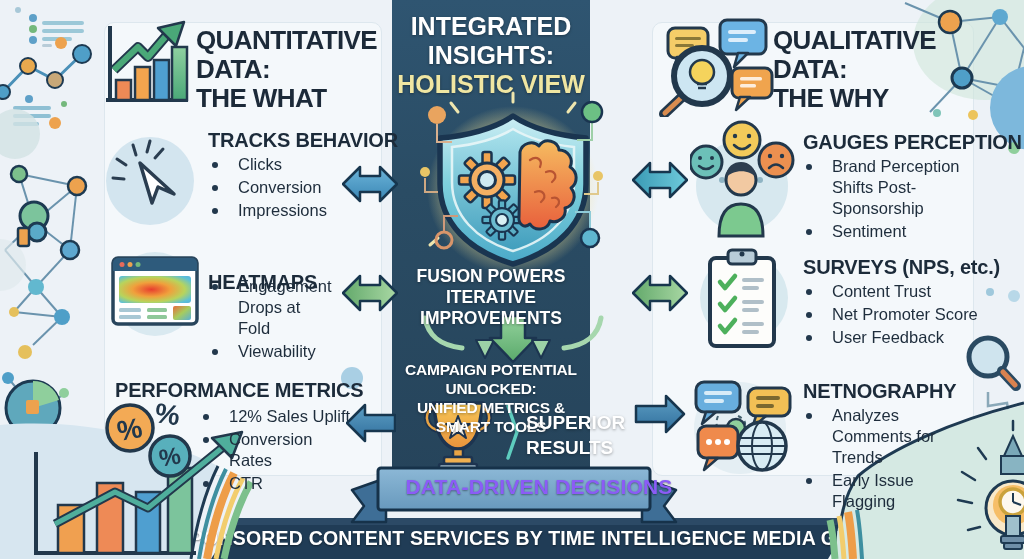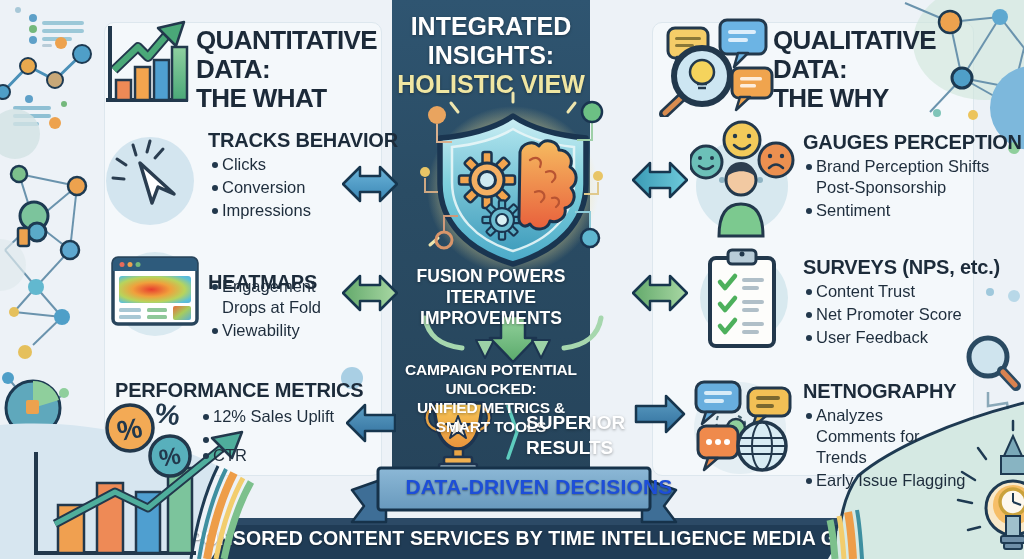--- a/index.html
+++ b/index.html
@@ -14,35 +14,35 @@
 
   .panel{position:absolute;left:392px;top:0;width:198px;height:478px;z-index:2;
          background:linear-gradient(180deg,#2f5571 0%,#2a4c64 40%,#26445b 100%);}
   .panel-svg{position:absolute;left:0;top:0;}
 
   .col-title{position:absolute;z-index:5;font-weight:bold;font-size:26px;line-height:29px;
              color:#1c2a39;letter-spacing:-0.6px;}
   .col-title span{display:block;}
   .sec-h{position:absolute;z-index:5;font-weight:bold;font-size:20px;color:#1c2b3a;letter-spacing:-0.2px;white-space:nowrap;}
   .bullets{position:absolute;z-index:5;font-size:16.5px;color:#1e2d3c;line-height:21px;}
-  .bullet{display:flex;gap:4px;margin-bottom:2px;}
+  .bullet{display:flex;gap:20px;margin-bottom:2px;}
   .bdot{flex:0 0 auto;width:6px;height:6px;border-radius:50%;background:#22384c;margin-top:8px;}
   .icon{position:absolute;z-index:5;}
 
   .p-text{position:absolute;left:0;width:100%;text-align:center;color:#ffffff;font-weight:bold;z-index:5;
           text-shadow:0 1px 3px rgba(0,0,0,.35);}
   .p-title{top:12px;font-size:25px;line-height:29px;}
   .p-sub{color:#f0e6a2;}
   .p-fusion{top:266px;font-size:17.5px;line-height:21px;}
   .p-campaign{top:360px;font-size:15.5px;line-height:19px;letter-spacing:-0.2px;}
   .p-superior{position:absolute;left:134px;top:410px;text-align:left;color:#fff;font-weight:bold;
               font-size:19px;line-height:25px;z-index:5;text-shadow:0 1px 3px rgba(0,0,0,.35);}
 
   .ribbon{position:absolute;left:346px;top:464px;width:336px;height:64px;z-index:6;}
-  .ribbon-label{position:absolute;left:34px;top:11px;width:318px;text-align:center;color:#1d4ed8;
+  .ribbon-label{position:absolute;left:34px;top:11px;width:318px;text-align:center;color:#8b5cf6;
                 font-weight:bold;font-size:21px;letter-spacing:0.2px;text-shadow:0 1px 2px rgba(0,0,0,.4);}
 
   .footer{position:absolute;left:0;top:518px;width:1024px;height:41px;z-index:3;}
   .footer-label{position:absolute;left:215px;top:0;width:640px;height:41px;display:flex;align-items:center;
                 justify-content:center;color:#fff;font-weight:bold;font-size:19.5px;letter-spacing:0.2px;
                 z-index:5;text-shadow:0 1px 2px rgba(0,0,0,.45);white-space:nowrap;}
 </style>
 </head>
 <body>
 
@@ -254,20 +254,21 @@
     <text x="59" y="72" font-size="24" font-weight="bold" fill="#22384c" transform="rotate(-10 70 63)">%</text>
   </svg>
   <div class="sec-h" style="left:115px;top:379px;">PERFORMANCE METRICS</div>
   <div class="bullets" style="left:203px;top:406px;width:150px;">
     <div class="bullet">
         <span class="bdot"></span>
         <span>12% Sales Uplift</span>
       </div>
     <div class="bullet">
         <span class="bdot"></span>
+        <span>Conversion Rates</span>
       </div>
     <div class="bullet">
         <span class="bdot"></span>
         <span>CTR</span>
       </div>
   </div>
 
   <svg class="icon" style="left:650px;top:12px;" width="125" height="105" viewBox="0 0 125 105">
     <rect x="18" y="16" width="40" height="30" rx="7" fill="#f5cd68" stroke="#22384c" stroke-width="3"></rect>
     <rect x="25" y="25" width="26" height="3" rx="1.5" fill="#8a7838"></rect>

